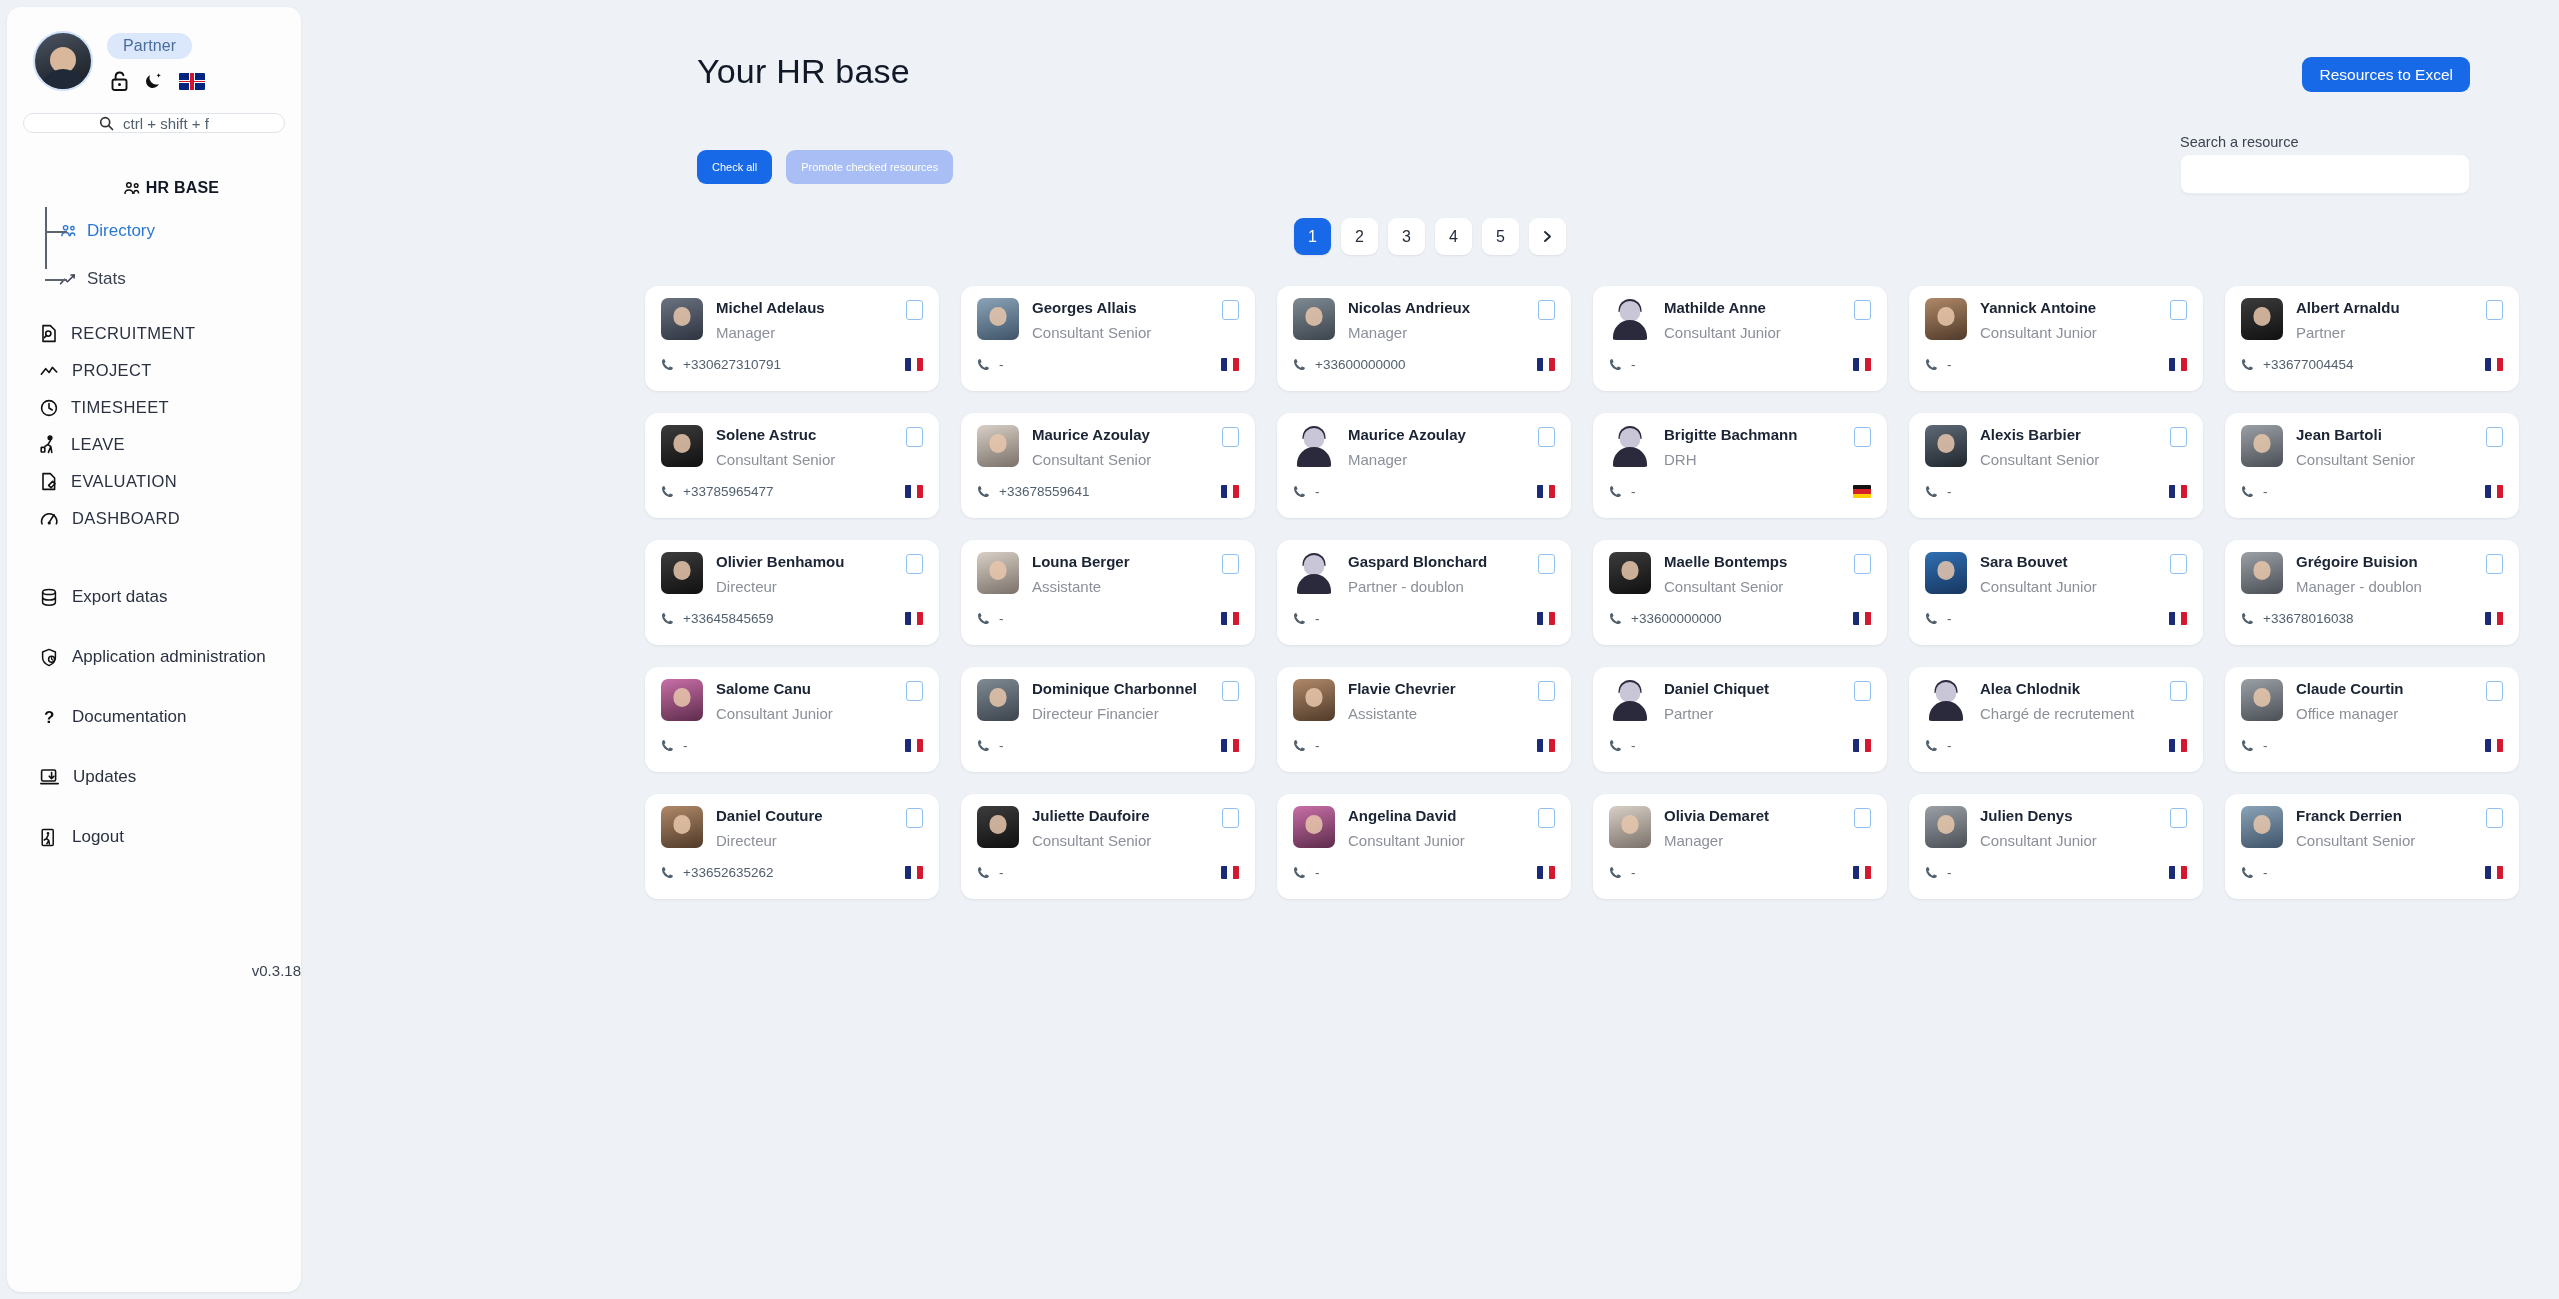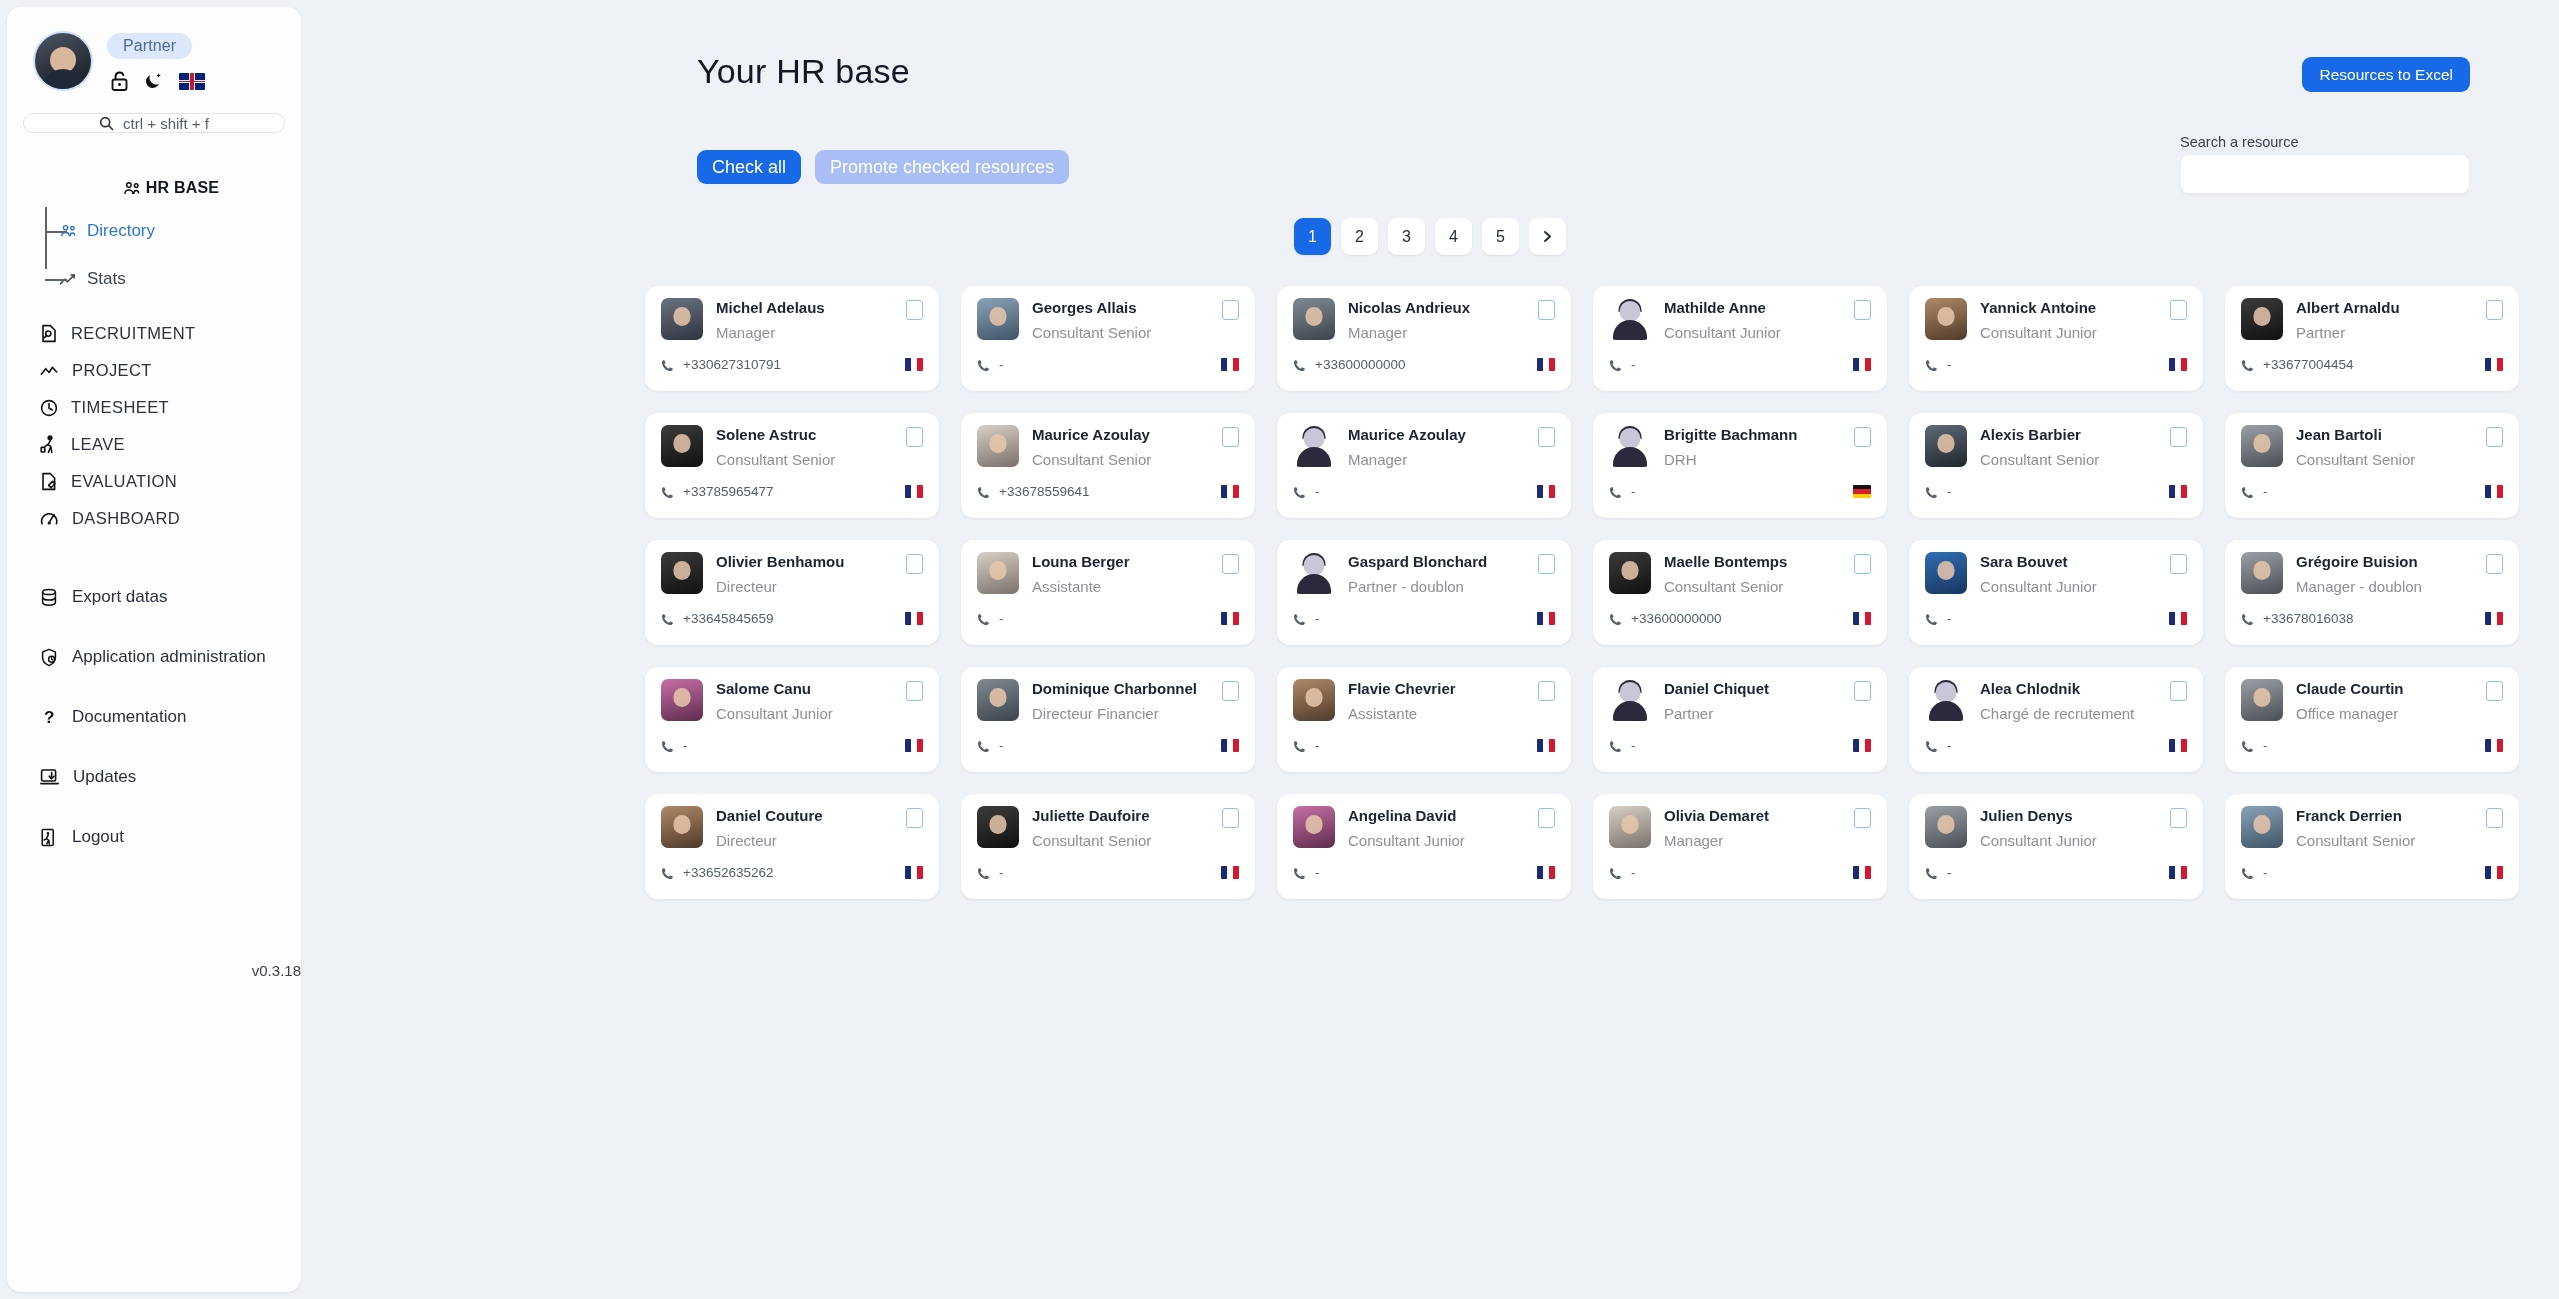--- a/index.html
+++ b/index.html
@@ -131,21 +131,21 @@
     border:none; border-radius:9px; cursor:pointer;
     font-family:"Liberation Sans", sans-serif;
   }
   .btn-primary { background:#1769e8; color:#fff; }
   .btn-muted   { background:#a9bef5; color:#fff; }
   .btn-excel {
     position:absolute; right: 89px; top: 57px;
     height: 35px; padding: 0 17px; font-size: 15.5px;
   }
   .actions { position:absolute; left: 396px; top: 150px; display:flex; gap:14px; }
-  .actions .btn { height: 34px; padding: 0 15px; font-size: 18px; }
+  .actions .btn { height: 34px; padding: 0 15px; font-size: 11px; }
 
   .search-field-wrap { position:absolute; right: 89px; top: 134px; width: 290px; }
   .search-field-label { font-size: 14.5px; color:#3b4350; margin-bottom: 4px; }
   .search-field {
     width: 100%; height: 40px; border-radius: 9px; border: 1px solid #eceff3;
     background:#fff; box-shadow: 0 1px 2px rgba(16,24,40,.05);
     padding: 0 12px; font-size: 15px; outline:none;
     font-family:"Liberation Sans", sans-serif;
   }
 
@@ -196,21 +196,21 @@
     white-space:nowrap; overflow:hidden; text-overflow:ellipsis;
   }
   .card-check {
     width: 17px; height: 20px; border:1px solid #8fc0f0; border-radius:3px;
     background:#fff; flex:0 0 17px; margin-top:2px; cursor:pointer;
   }
   .card-bottom {
     position:absolute; left:16px; right:16px; bottom: 19px;
     display:flex; align-items:center; justify-content:space-between;
   }
-  .phone { display:flex; align-items:flex-end; gap:9px; font-size:13.5px; color:#52606d; }
+  .phone { display:flex; align-items:center; gap:9px; font-size:13.5px; color:#52606d; }
   .flag { width: 18px; height: 13px; display:inline-block; border-radius:1px; overflow:hidden; }
   .flag-fr { background: linear-gradient(to right,#1b2a77 0 33.3%, #fdfdfd 33.3% 66.6%, #d3182f 66.6% 100%); }
   .flag-de { background: linear-gradient(to bottom,#121212 0 33.3%, #d42026 33.3% 66.6%, #ffce00 66.6% 100%); }
 
   
   .ph-a { background: linear-gradient(165deg,#6b7280,#2e3440); }
   .ph-b { background: linear-gradient(165deg,#8ba3b8,#3f5468); }
   .ph-c { background: linear-gradient(165deg,#7f8a93,#3c444c); }
   .ph-d { background: linear-gradient(165deg,#9aa0a6,#4a4f55); }
   .ph-e { background: linear-gradient(165deg,#b08968,#4f3a2a); }

